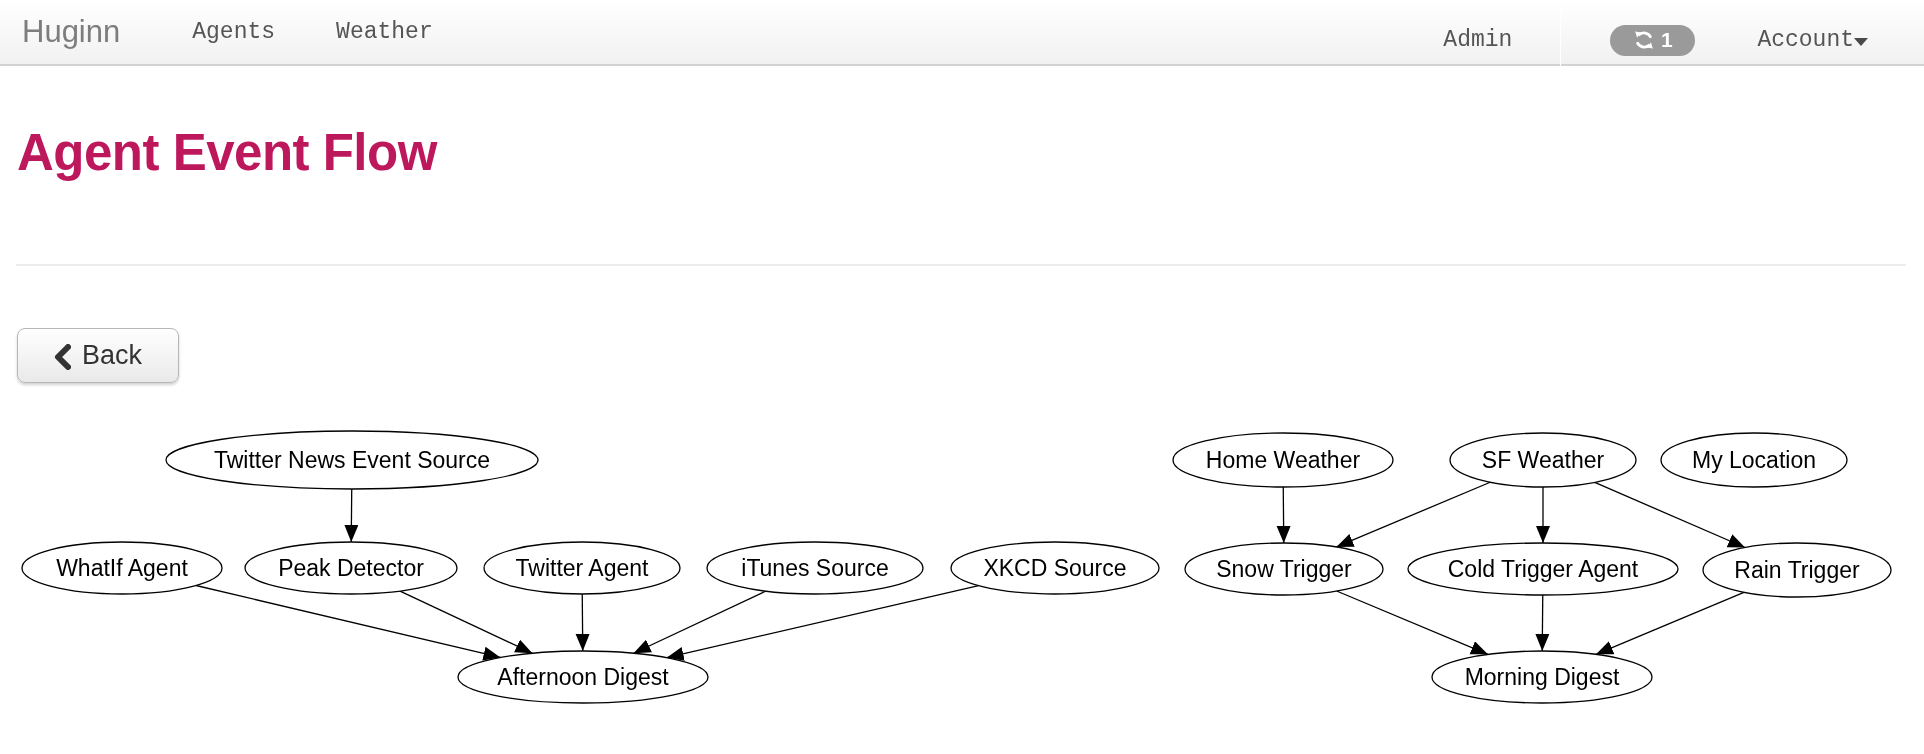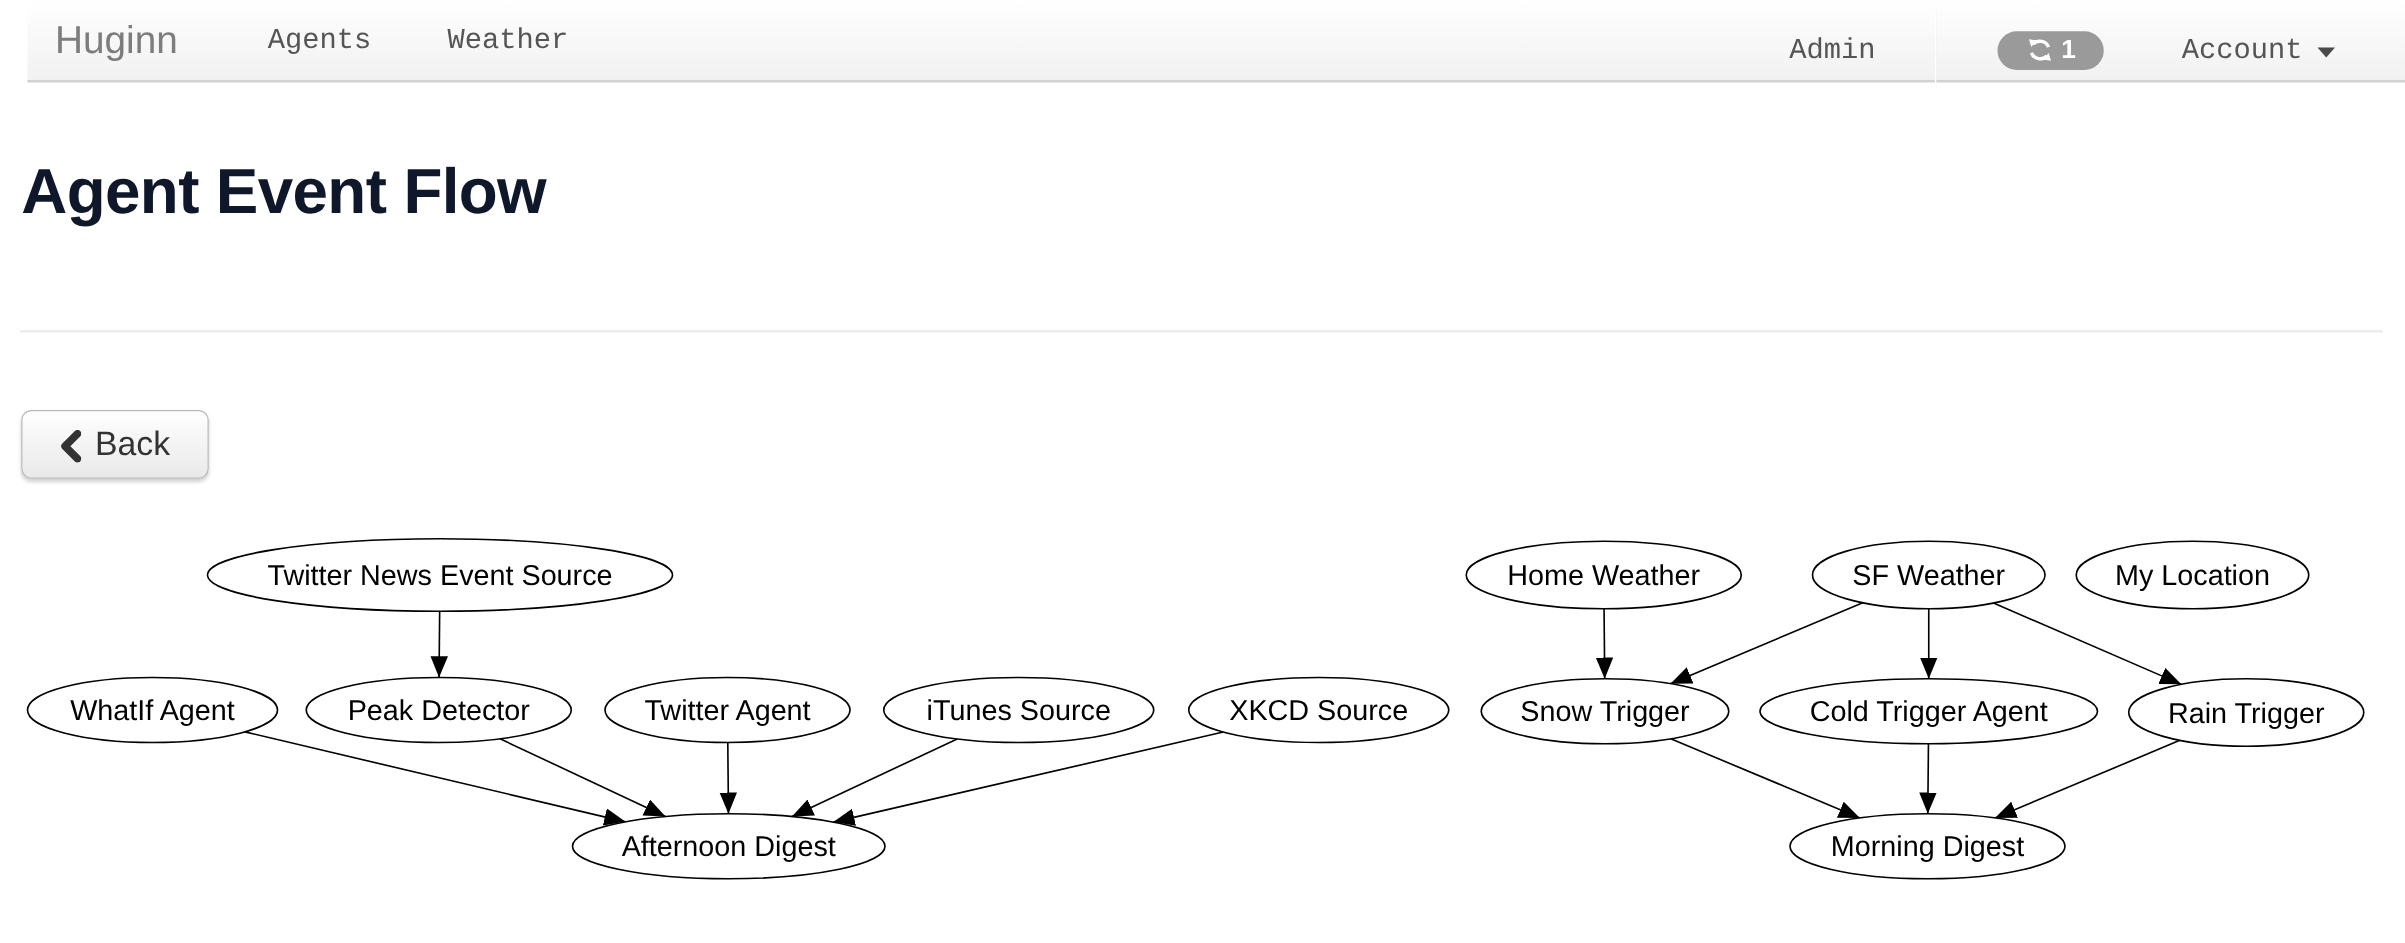--- a/index.html
+++ b/index.html
@@ -12,21 +12,20 @@
     position: relative;
   }
   
   .navbar {
     position: relative;
     height: 66px;
     background: linear-gradient(#ffffff, #f1f1f1);
     border-bottom: 2px solid #d2d2d2;
     display: flex;
     align-items: center;
-    margin-left: 22px;
   }
   .brand {
     margin-left: 22px;
     font-size: 31px;
     color: #7d7d7d;
     text-decoration: none;
     cursor: pointer;
   }
   .navlink {
     font-size: 23px;
@@ -67,48 +66,47 @@
   .badge-pill .count {
     color: #ffffff;
     font-size: 21px;
     font-weight: bold;
   }
   .account {
     margin-left: 62px;
     margin-right: 56px;
     display: flex;
     align-items: center;
-    gap: 12px;
   }
   .caret {
     width: 0; height: 0;
     border-left: 7px solid transparent;
     border-right: 7px solid transparent;
     border-top: 8px solid #4a4a4a;
     margin-top: 3px;
   }
   
   h1.page-title {
     margin: 60px 16px 0 17px;
     font-size: 51px;
     font-weight: bold;
     letter-spacing: -0.5px;
     line-height: 1.05;
-    color: #0f172a;
+    color: #be185d;
   }
   hr.title-divider {
     border: none;
     border-top: 2px solid #ececec;
     margin: 84px 18px 0 16px;
   }
   
   .btn-back {
     position: absolute;
     left: 17px; top: 328px;
-    width: 150px; height: 55px;
+    width: 162px; height: 55px;
     background: linear-gradient(#ffffff, #e9e9e9);
     border: 1px solid #b7b7b7;
     border-radius: 8px;
     box-shadow: 0 2px 3px rgba(0,0,0,0.18), inset 0 1px 0 #ffffff;
     display: flex;
     align-items: center;
     justify-content: center;
     gap: 11px;
     font-size: 27px;
     color: #333333;

